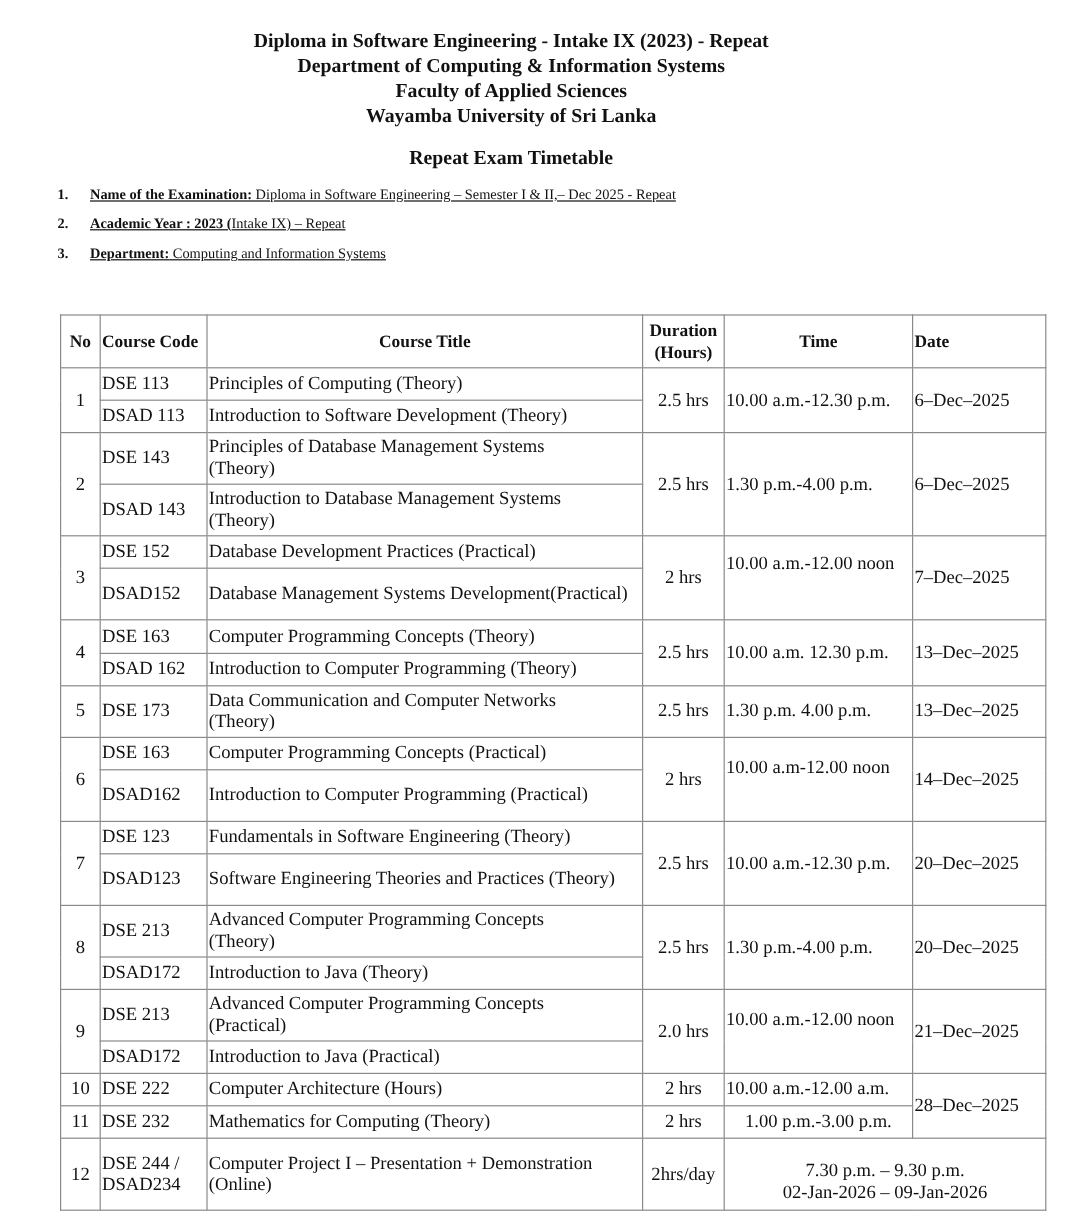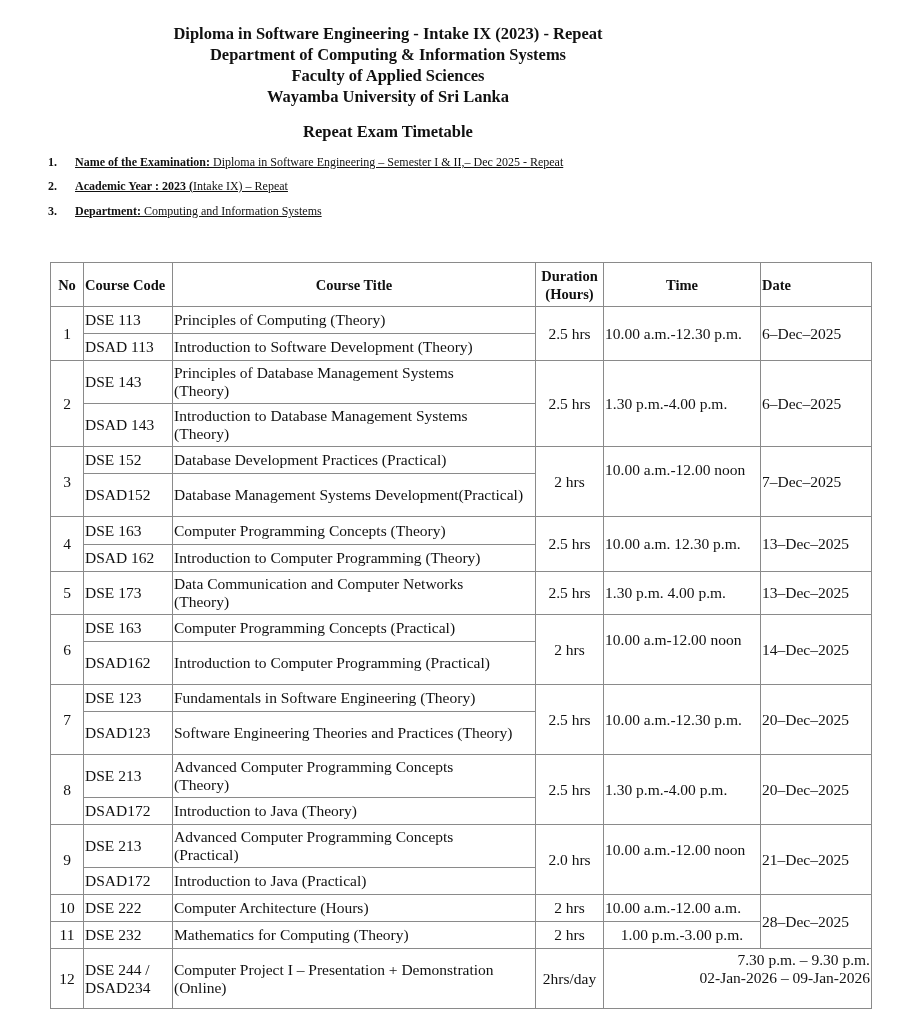--- a/index.html
+++ b/index.html
@@ -1,18 +1,18 @@
 <!DOCTYPE html>
 <html><head>
 <meta charset="utf-8">
 <style>
   html, body { margin:0; padding:0; background:#ffffff; }
   body { width:905px; height:1024px; position:relative; overflow:hidden;
          font-family:"Liberation Serif", "DejaVu Serif", serif; color:#111; }
-  .hdr { position:absolute; left:0; width:776px; text-align:center; font-weight:bold; font-size:16.5px; line-height:20px; }
+  .hdr { position:absolute; left:0; width:776px; text-align:center; font-weight:bold; font-size:16.5px; line-height:20px;padding-left:38px; }
   .info { position:absolute; left:48px; font-size:12px; line-height:22px; white-space:nowrap;text-decoration:underline; }
   .info .n { display:inline-block; width:27px; font-weight:bold; }
   .info b { font-weight:bold; }
   table { position:absolute; left:50px; top:262px; border-collapse:collapse; table-layout:fixed; width:821px; font-size:15.5px; }
   td, th { border:1px solid #8a8a8a; padding:0 1px; vertical-align:middle; line-height:18px; }
   th { font-weight:bold; font-size:14.5px; }
   .c { text-align:center; }
   .l { text-align:left; }
 </style>
 </head>
@@ -181,19 +181,19 @@
     <td>Mathematics for Computing (Theory)</td>
     <td class="c">2 hrs</td>
     <td class="c">1.00 p.m.-3.00 p.m.</td>
   </tr>
 
   <tr style="height:60px;">
     <td class="c">12</td>
     <td style="padding-right:10px;">DSE 244 / DSAD234</td>
     <td style="padding-right:10px;">Computer Project I – Presentation + Demonstration (Online)</td>
     <td class="c">2hrs/day</td>
-    <td colspan="2" class="c" style="vertical-align:top;padding-top:2px;text-align:right;">
+    <td colspan="2" class="c" style="vertical-align:top;padding-top:18px;">
       <div>7.30 p.m. – 9.30 p.m.</div>
       <div>02-Jan-2026 – 09-Jan-2026</div>
     </td>
   </tr>
 </tbody>
   </table>
 
 </body></html>

